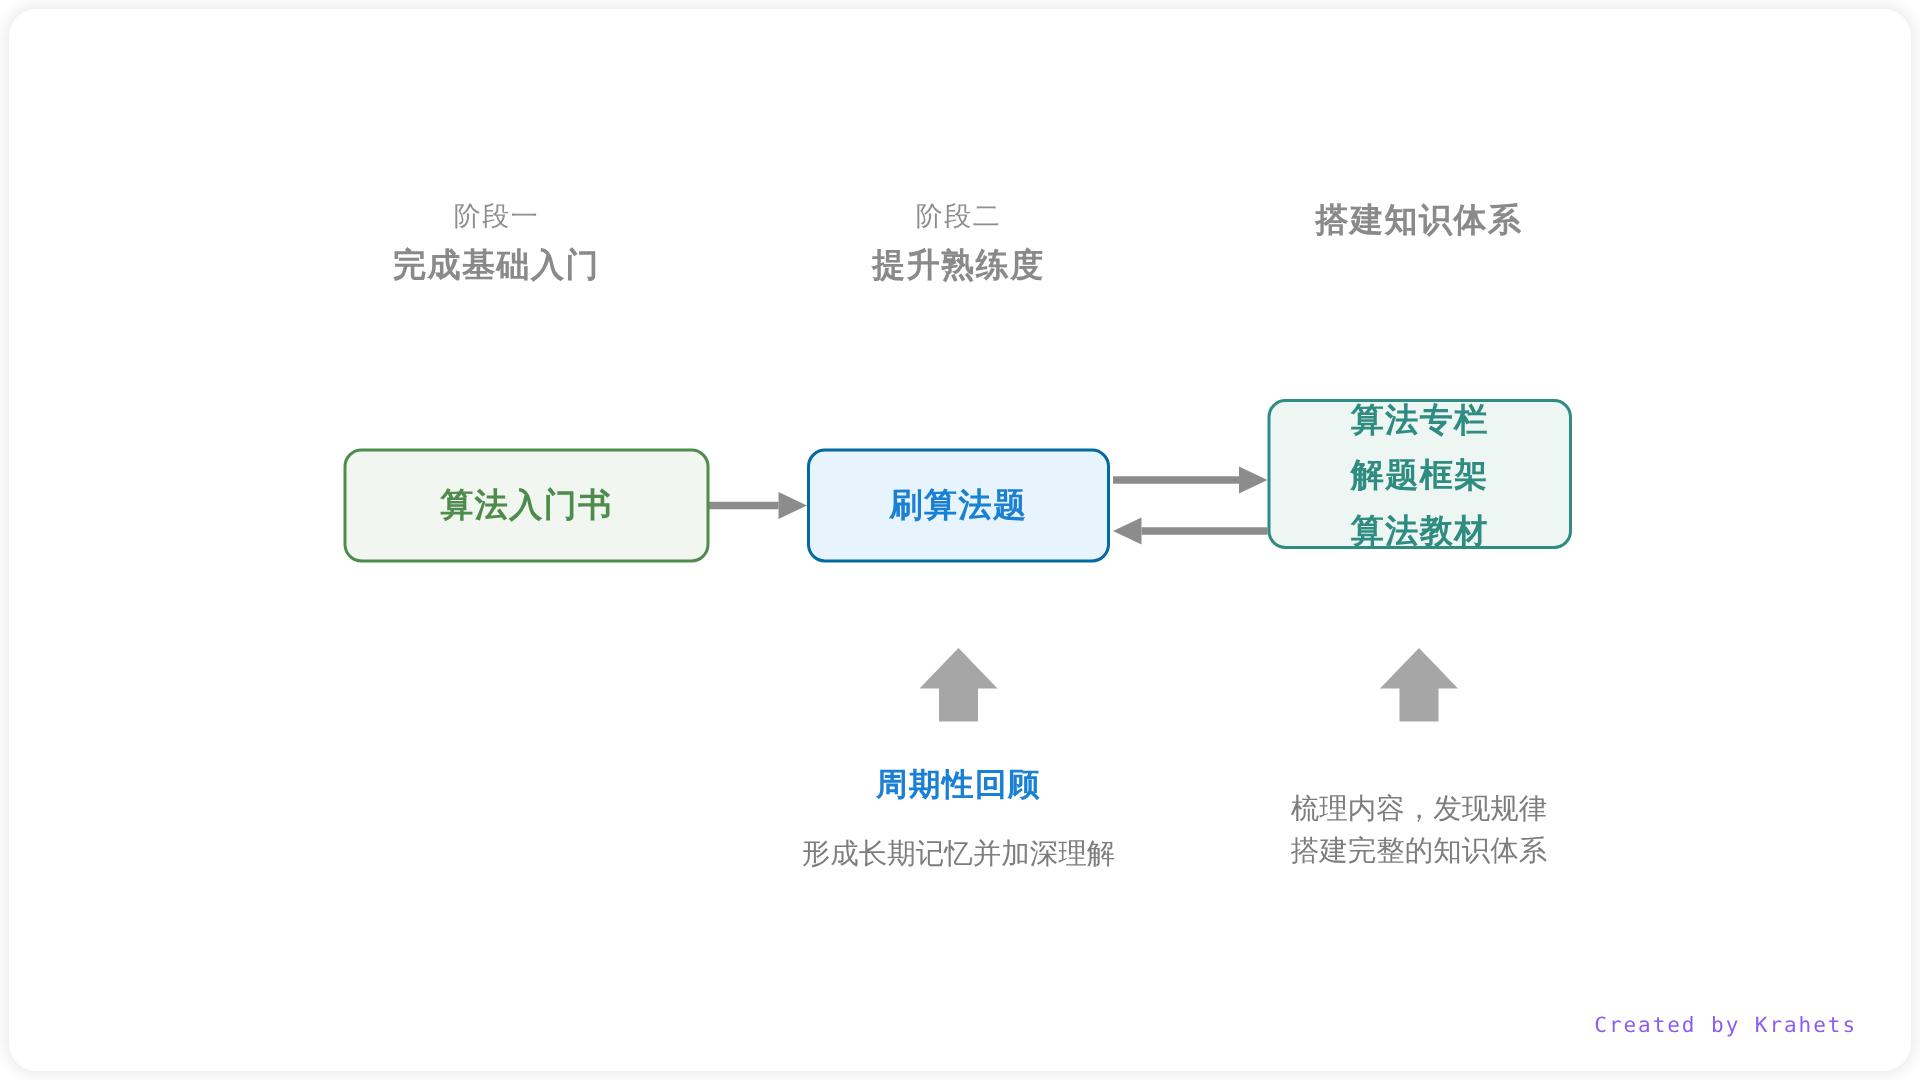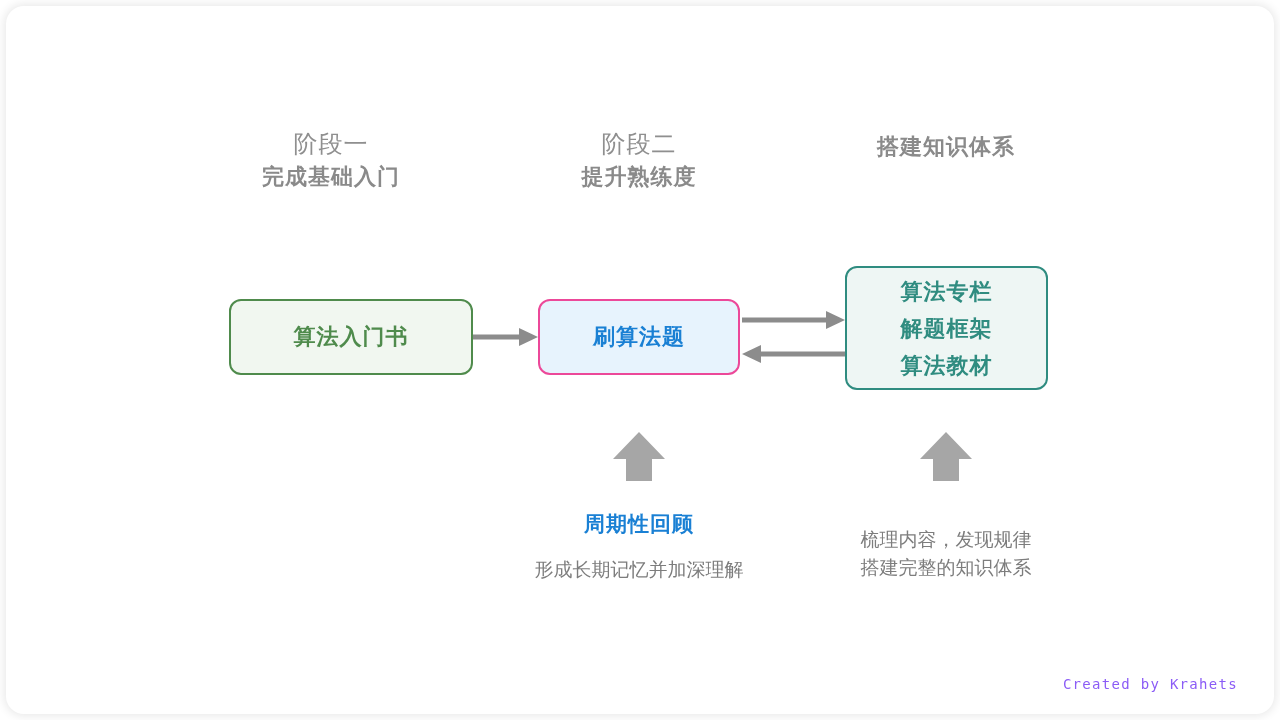--- a/index.html
+++ b/index.html
@@ -32,21 +32,21 @@
     box-shadow: 0 0 10px 2px rgba(0,0,0,0.09);
   }
 
   
   .stage {
     position: absolute;
     text-align: center;
     width: 260px;
   }
   .stage-label {
-    font-size: 24px;
+    font-size: 18px;
     font-weight: 400;
     color: #8f8f8f;
     line-height: 30px;
     letter-spacing: 1px;
     white-space: nowrap;
   }
   .stage-title {
     font-size: 22px;
     font-weight: 700;
     color: #8a8a8a;
@@ -83,30 +83,30 @@
     color: #4f8b4c;
     font-size: 22px;
   }
 
   .node-blue {
     left: 538px;
     top: 299px;
     width: 202px;
     height: 76px;
     background: #e7f3fd;
-    border: 2px solid #ec4899;
+    border: 2px solid #0369a1;
     color: #1a80d4;
     font-size: 22px;
   }
 
   .node-teal {
     left: 845px;
     top: 266px;
     width: 203px;
-    height: 124px;
+    height: 100px;
     background: #eef6f4;
     border: 2px solid #2f8c80;
     color: #2f8c80;
     font-size: 22px;
   }
   .node-teal .line {
     line-height: 37px;
     white-space: nowrap;
   }
 

